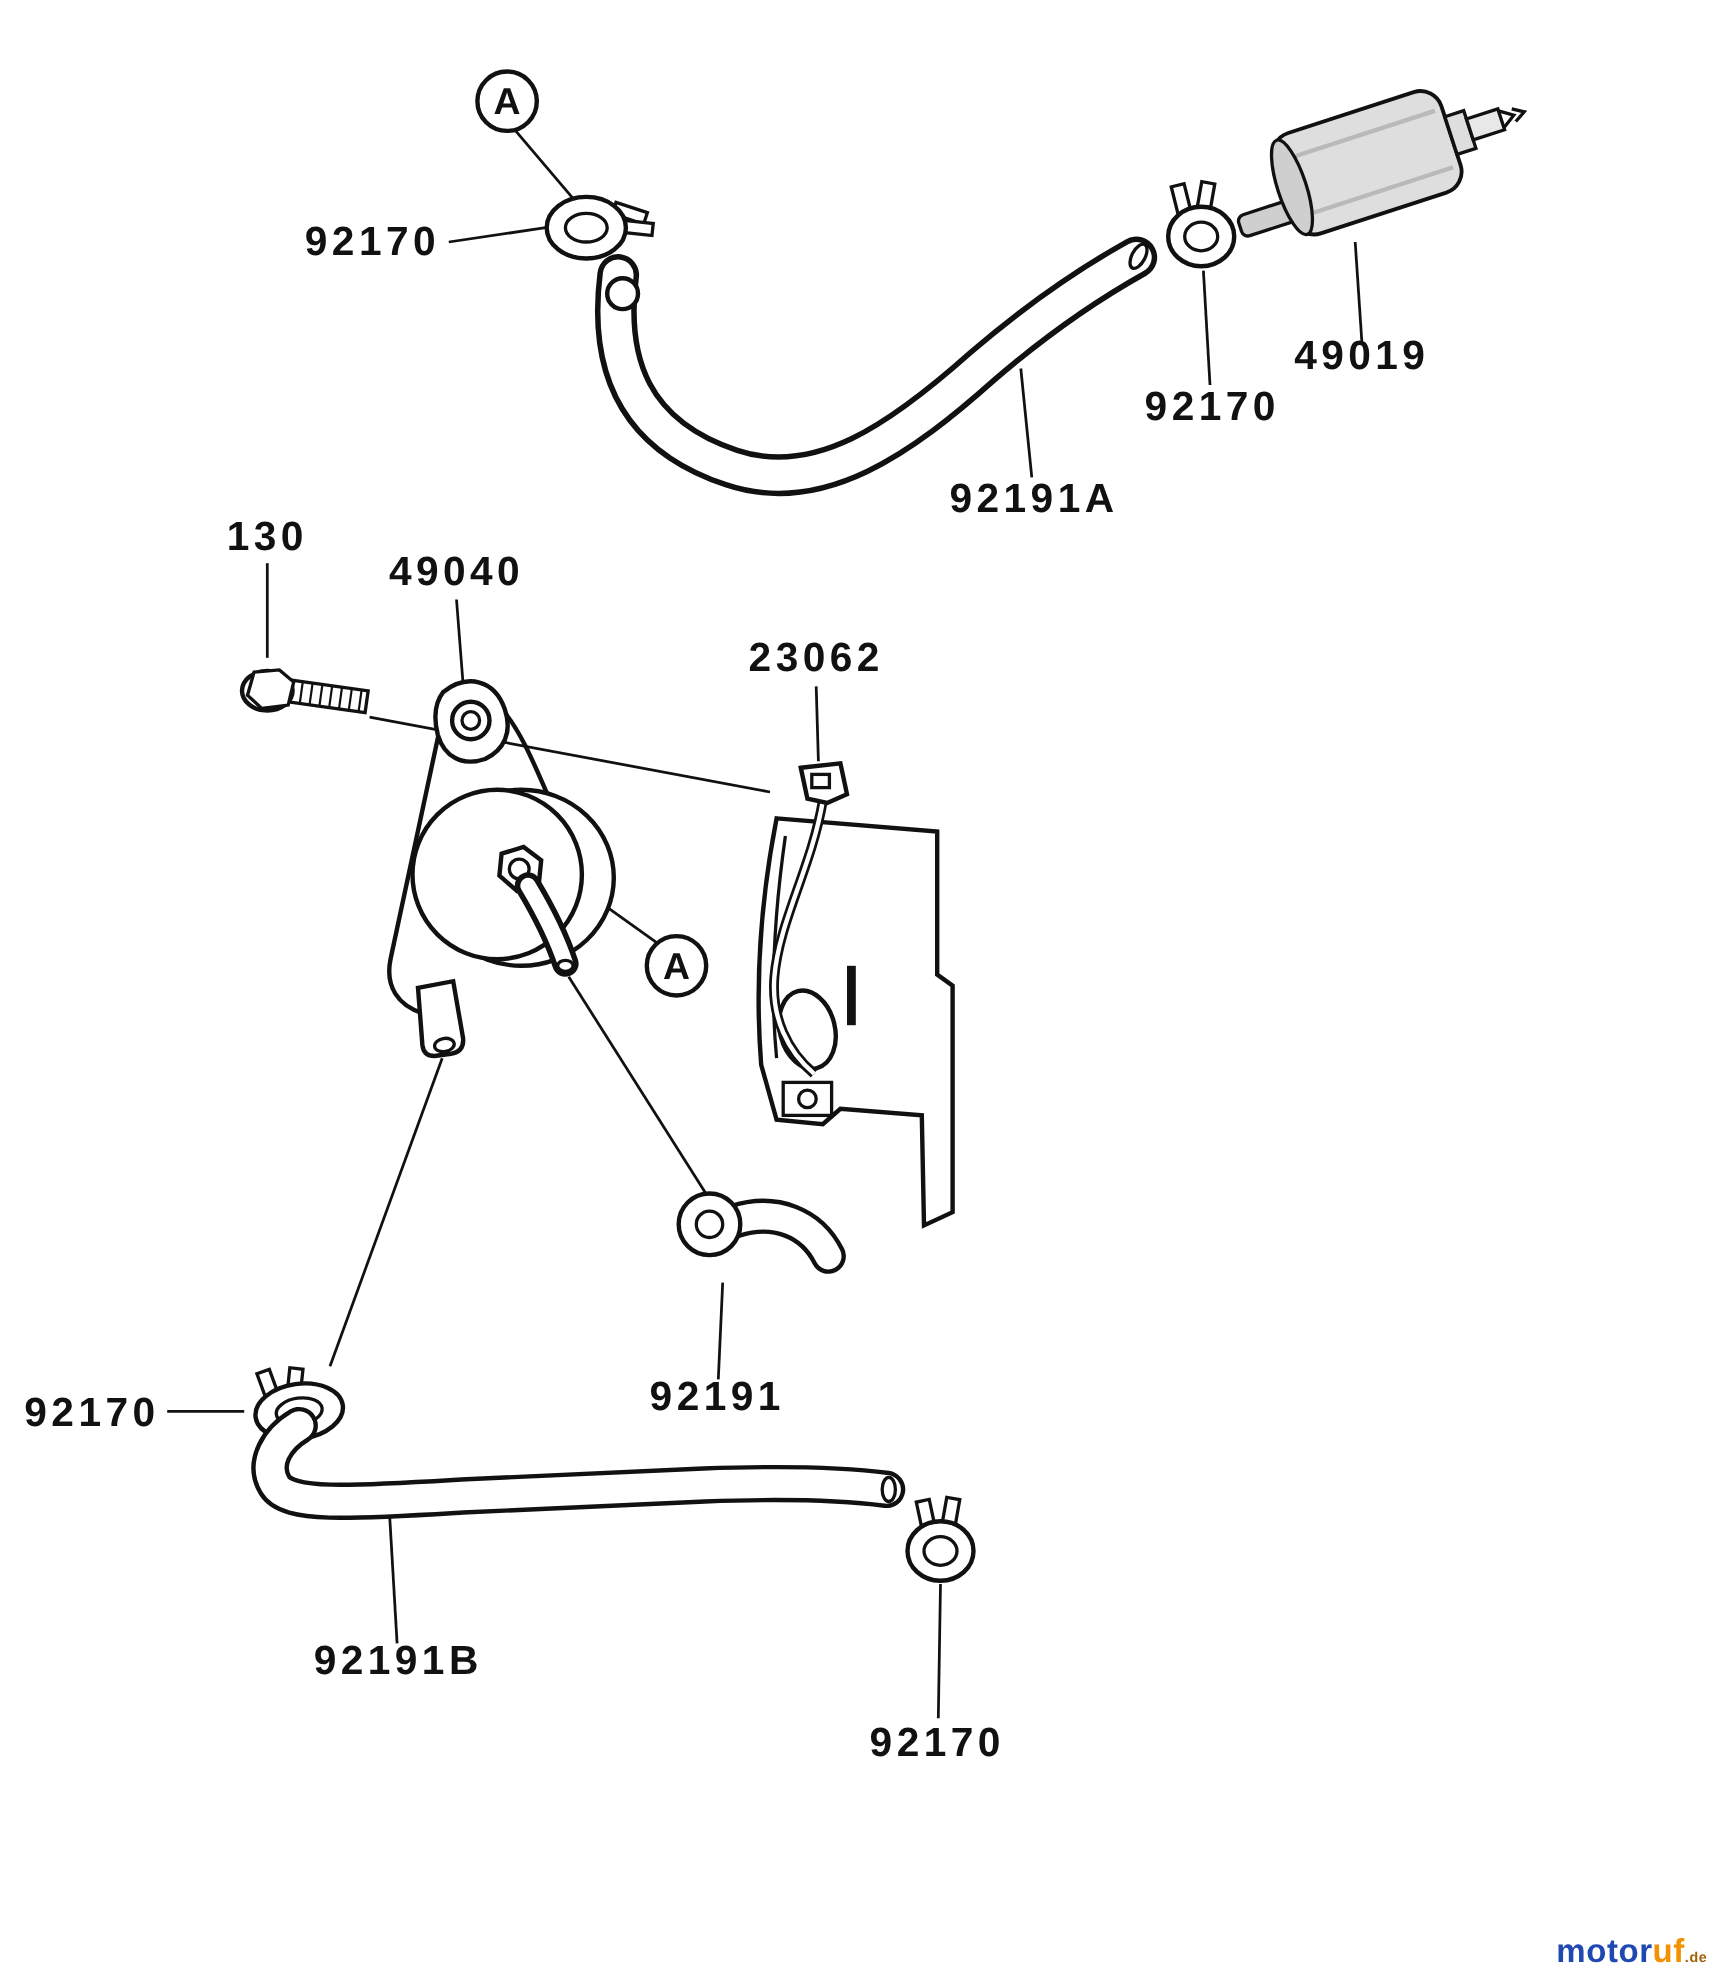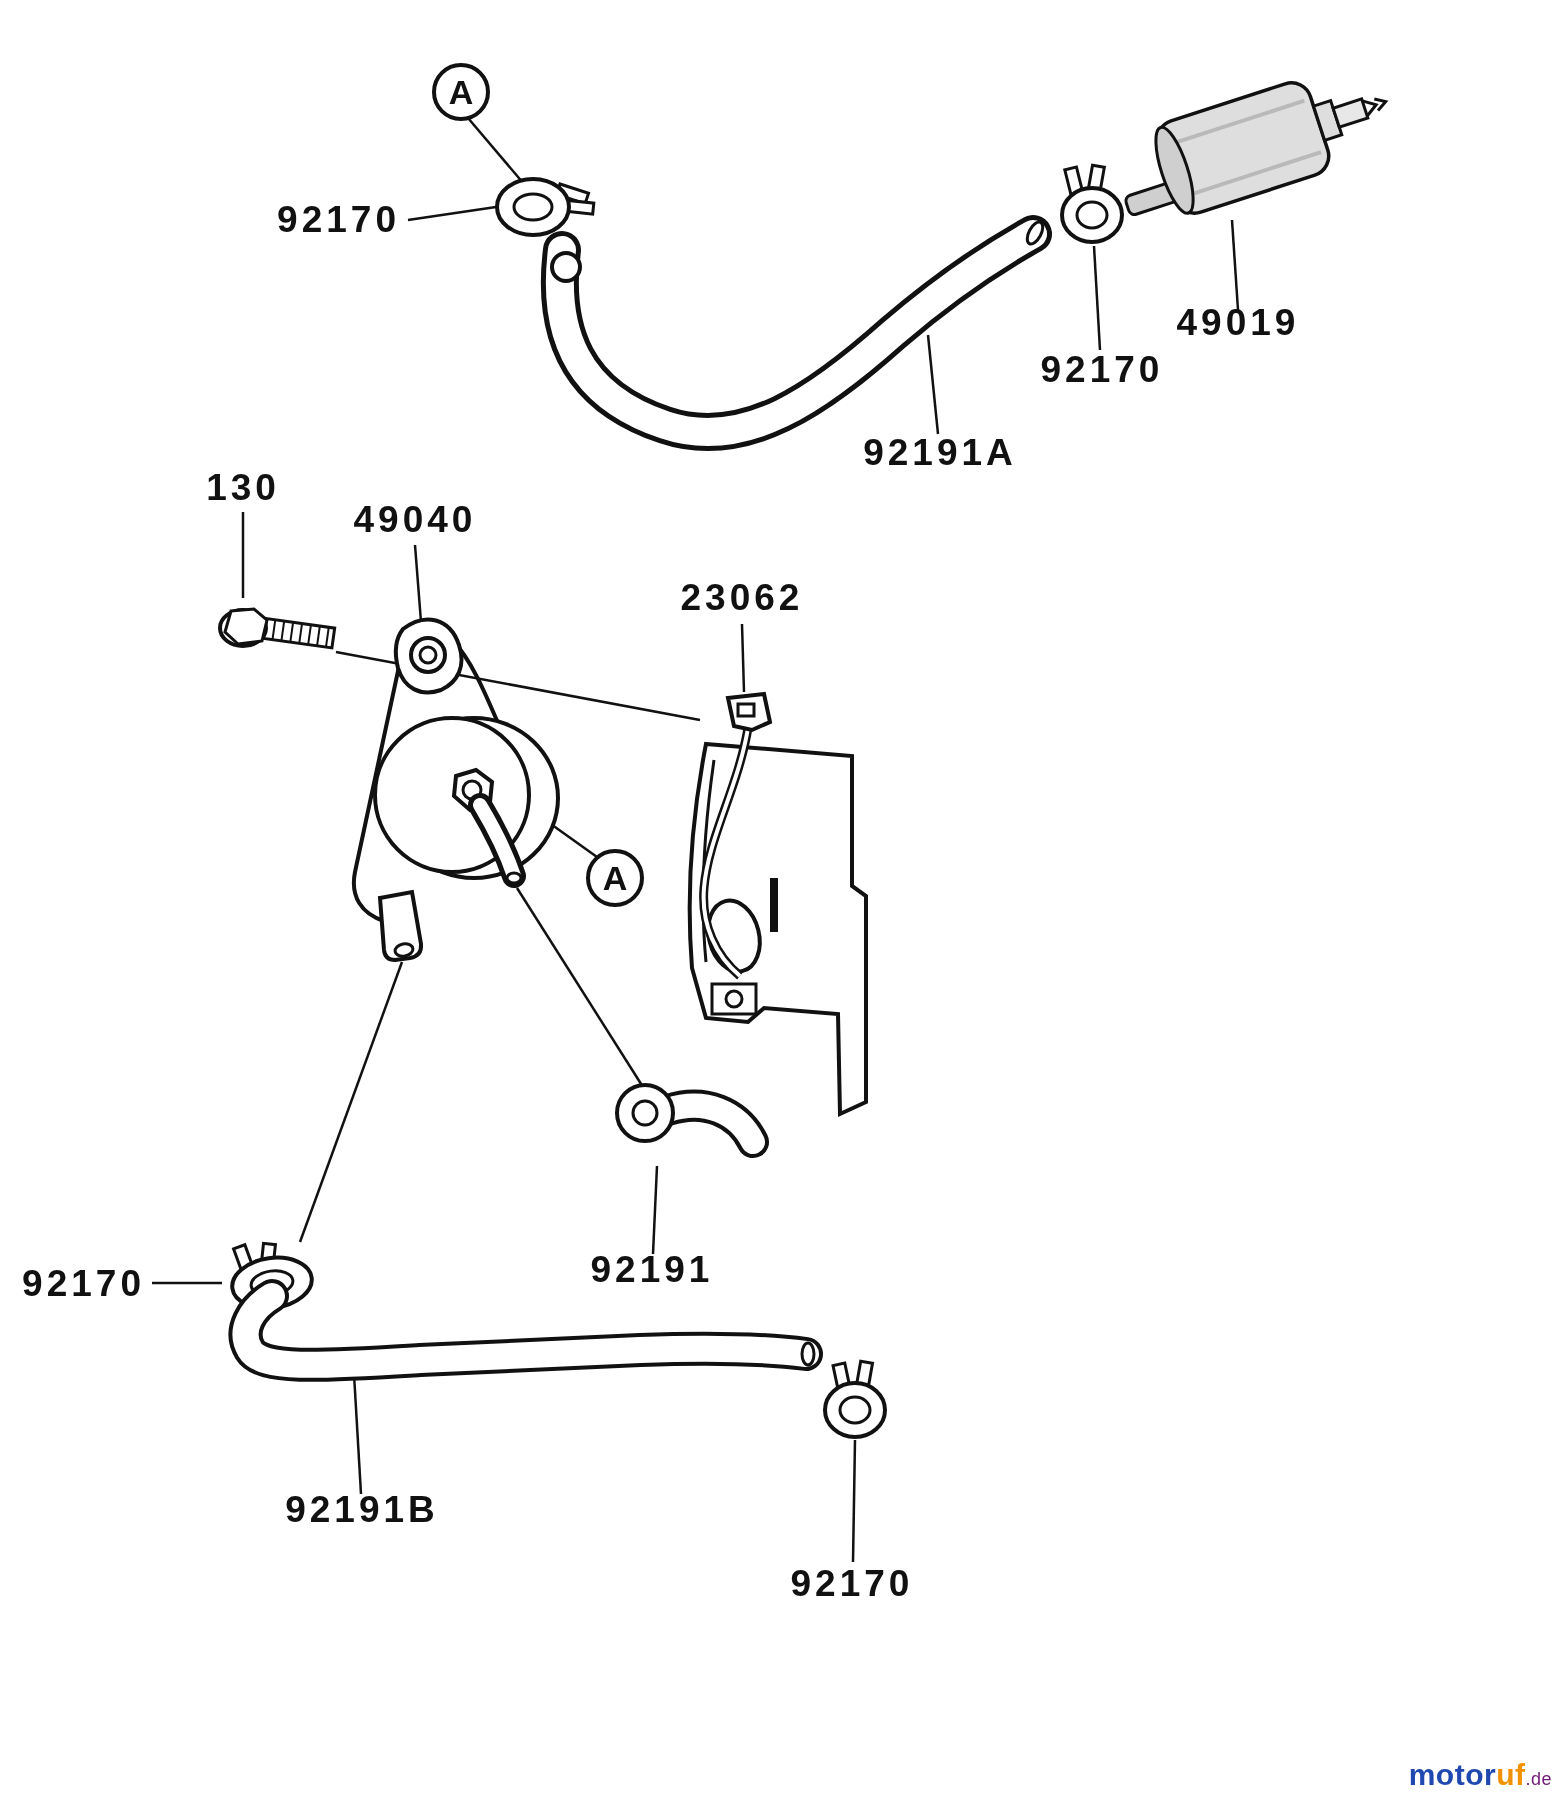--- a/index.html
+++ b/index.html
@@ -5,21 +5,21 @@
   * { margin:0; padding:0; box-sizing:border-box; }
   html,body { background:#ffffff; }
   body { font-family:"Liberation Sans","DejaVu Sans",sans-serif; }
   .stage { position:relative; width:1566px; height:1800px; background:#ffffff; overflow:hidden; }
   .stage svg { position:absolute; left:0; top:0; }
   .plabel { font-family:"Liberation Sans","DejaVu Sans",sans-serif; font-weight:700; font-size:37px; fill:#111111; letter-spacing:4px; }
   .callout { font-family:"Liberation Sans","DejaVu Sans",sans-serif; font-weight:700; font-size:34px; fill:#111111; }
   .watermark { position:absolute; right:14px; bottom:8px; font-weight:700; font-size:30px; letter-spacing:0.5px; user-select:none; }
   .wm-1 { color:#1f49b0;margin-left:15px; }
   .wm-2 { color:#f29200;text-align:right; }
-  .wm-tld { color:#701a75; font-size:18px; font-weight:400; }
+  .wm-tld { color:#a16207; font-size:13px; font-weight:700; }
 </style>
 </head>
 <body>
 
 <div class="stage">
   <svg width="1566" height="1800" viewBox="0 0 1566 1800">
 
     <g stroke="#111" stroke-width="2.5" fill="none">
       <line x1="336" y1="652" x2="700" y2="720"></line>
       <line x1="402" y1="962" x2="300" y2="1242"></line>

